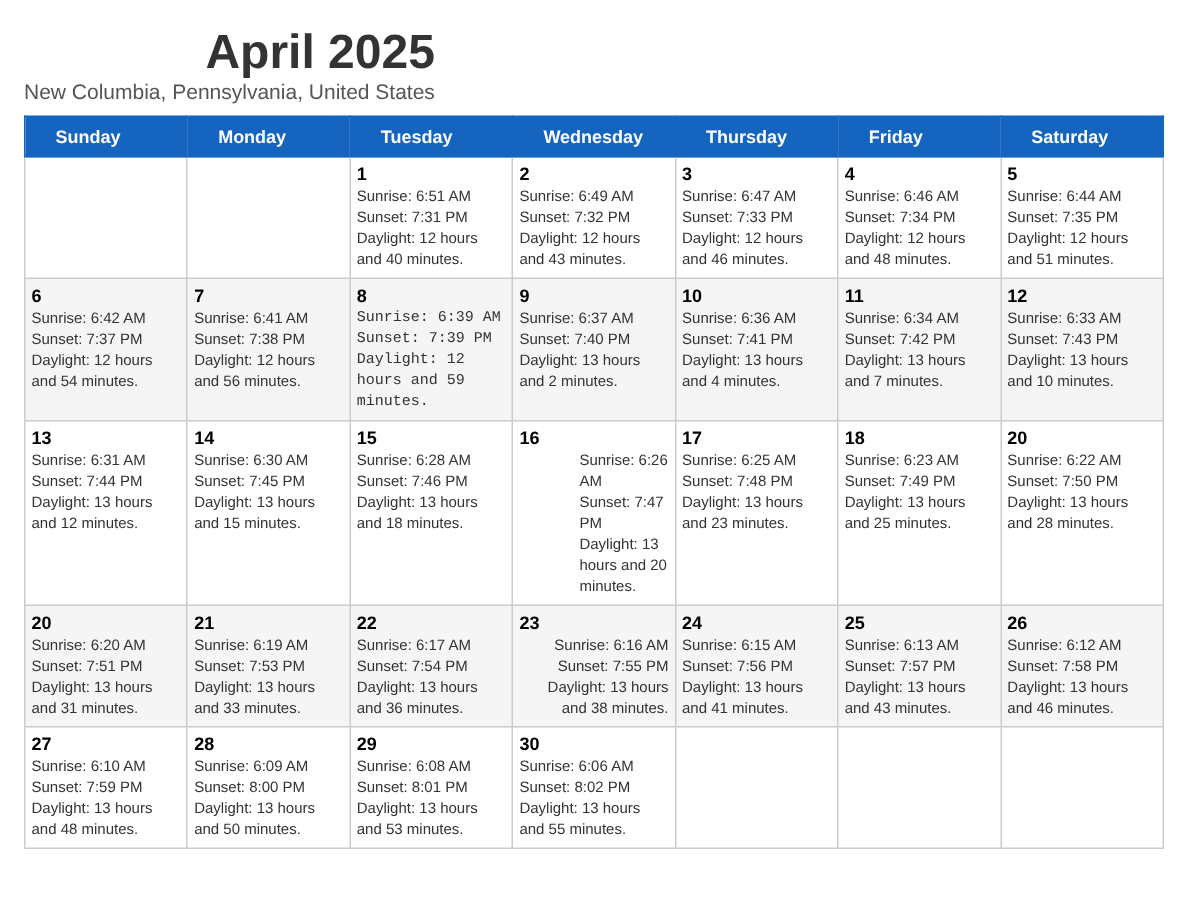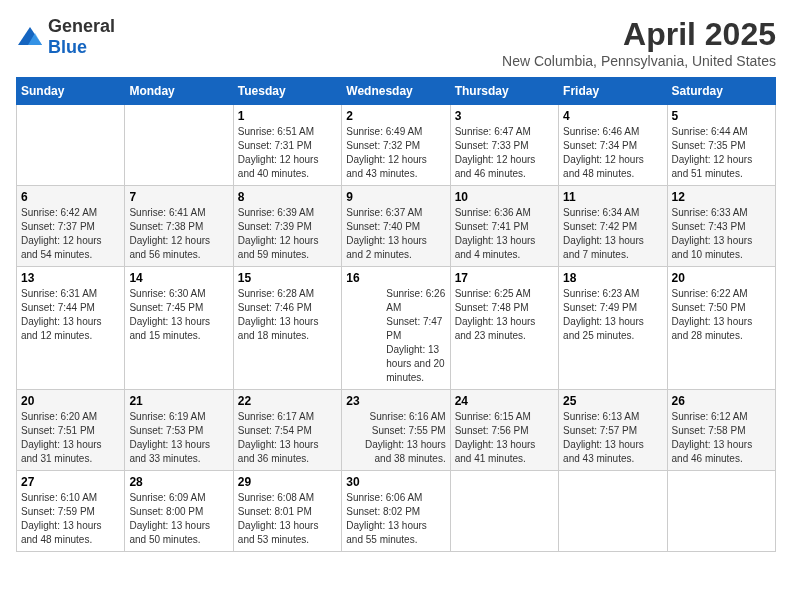--- a/index.html
+++ b/index.html
@@ -48,21 +48,21 @@
       color: #555;
     }
     table {
       width: 100%;
       border-collapse: collapse;
       font-size: 11px;
     }
     thead tr th {
       background-color: #1565c0;
       color: #fff;
-      padding: 6px 4px;
+      padding: 6px 20px;
       text-align: left;
       font-size: 12px;
       font-weight: bold;
       border: 1px solid #1565c0;
     }
     tbody tr td {
       border: 1px solid #ccc;
       vertical-align: top;
       padding: 4px 4px;
       width: calc(100% / 7);
@@ -89,30 +89,20 @@
       background-color: #f5f5f5;
     }
     .empty {
       background-color: inherit;
     }
   </style>
 </head>
 <body>
 
 <div class="header">
-  <div class="logo">
-    <svg class="logo-icon" viewBox="0 0 28 28">
-      <polygon points="14,4 26,22 2,22" fill="#1565c0"></polygon>
-      <polygon points="19,10 26,22 12,22" fill="#42a5f5" opacity="0.7"></polygon>
-    </svg>
-    <div>
-      <span class="logo-text-general">General</span><br>
-      <span class="logo-text-blue">Blue</span>
-    </div>
-  </div>
   <div class="title-block">
     <div class="calendar-title">April 2025</div>
     <div class="calendar-subtitle">New Columbia, Pennsylvania, United States</div>
   </div>
 </div>
 
 <table>
   <thead>
     <tr id="weekday-header">
         <th>Sunday</th>
@@ -167,21 +157,21 @@
 Daylight: 12 hours and 54 minutes.</div>
         </td>
         <td>
           <span class="day-num">7</span>
           <div class="day-info" style="white-space: pre-line;">Sunrise: 6:41 AM
 Sunset: 7:38 PM
 Daylight: 12 hours and 56 minutes.</div>
         </td>
         <td>
           <span class="day-num">8</span>
-          <div class="day-info" style="white-space: pre-line;">Sunrise: 6:39 AM
+          <div class="day-info" style="white-space: pre-line; font-family: Liberation Mono, monospace;">Sunrise: 6:39 AM
 Sunset: 7:39 PM
 Daylight: 12 hours and 59 minutes.</div>
         </td>
         <td>
           <span class="day-num">9</span>
           <div class="day-info" style="white-space: pre-line;">Sunrise: 6:37 AM
 Sunset: 7:40 PM
 Daylight: 13 hours and 2 minutes.</div>
         </td>
         <td>

